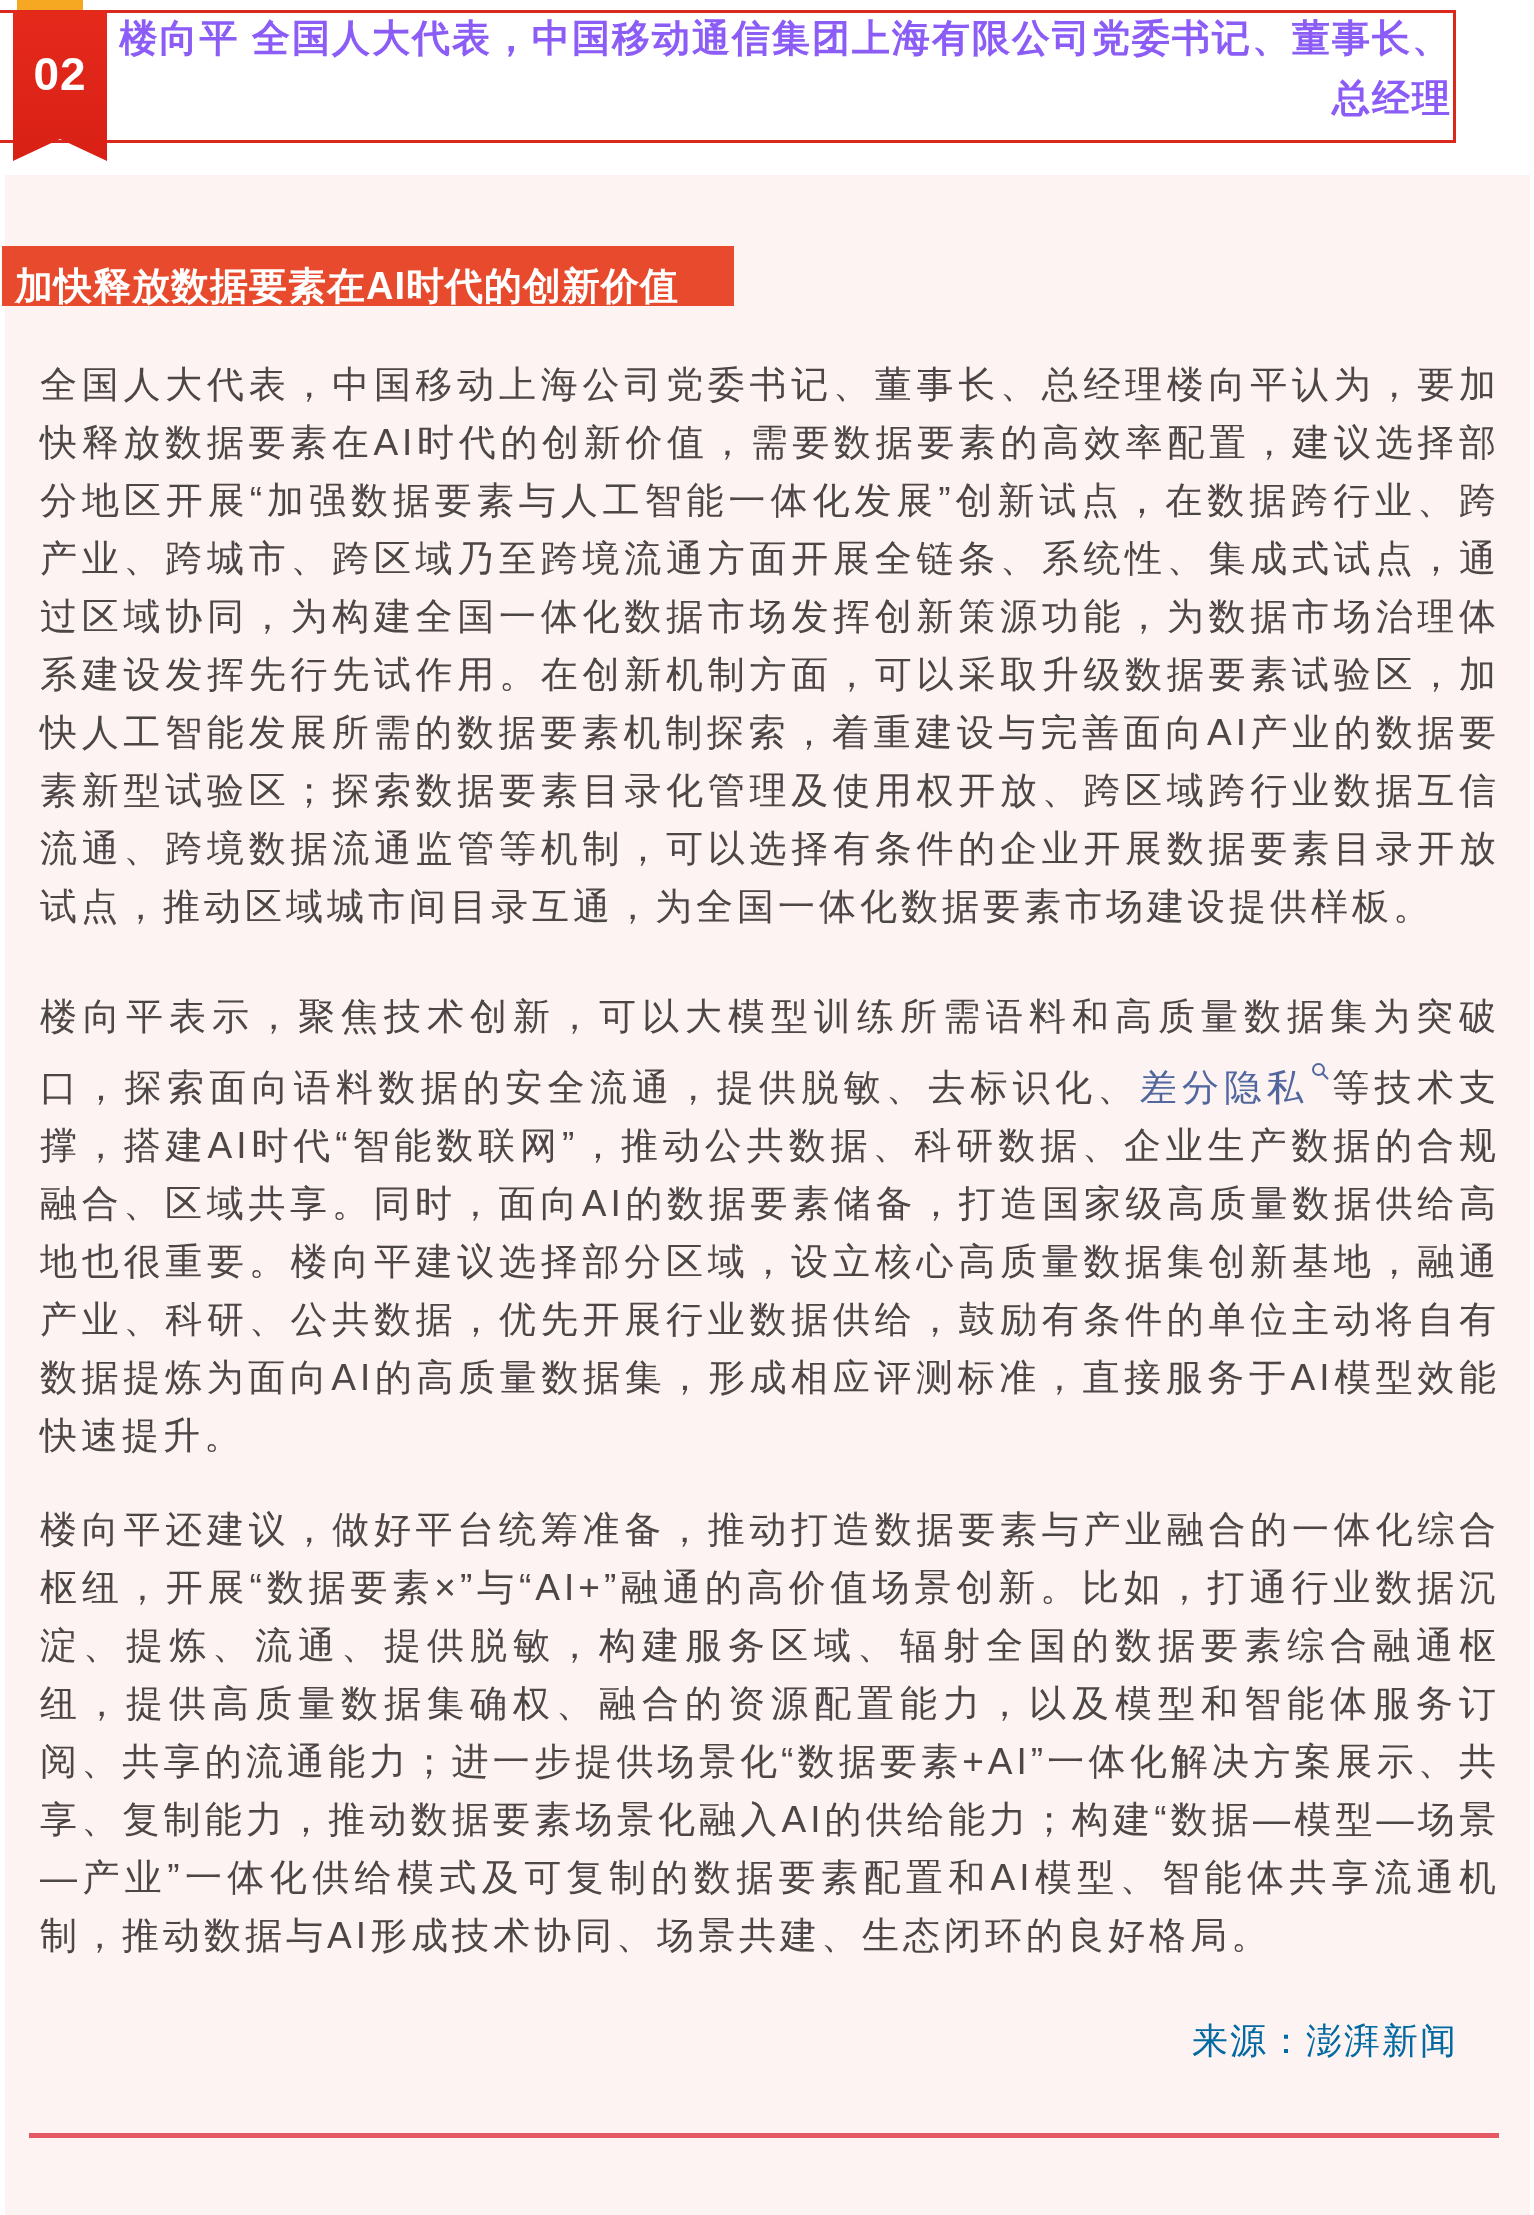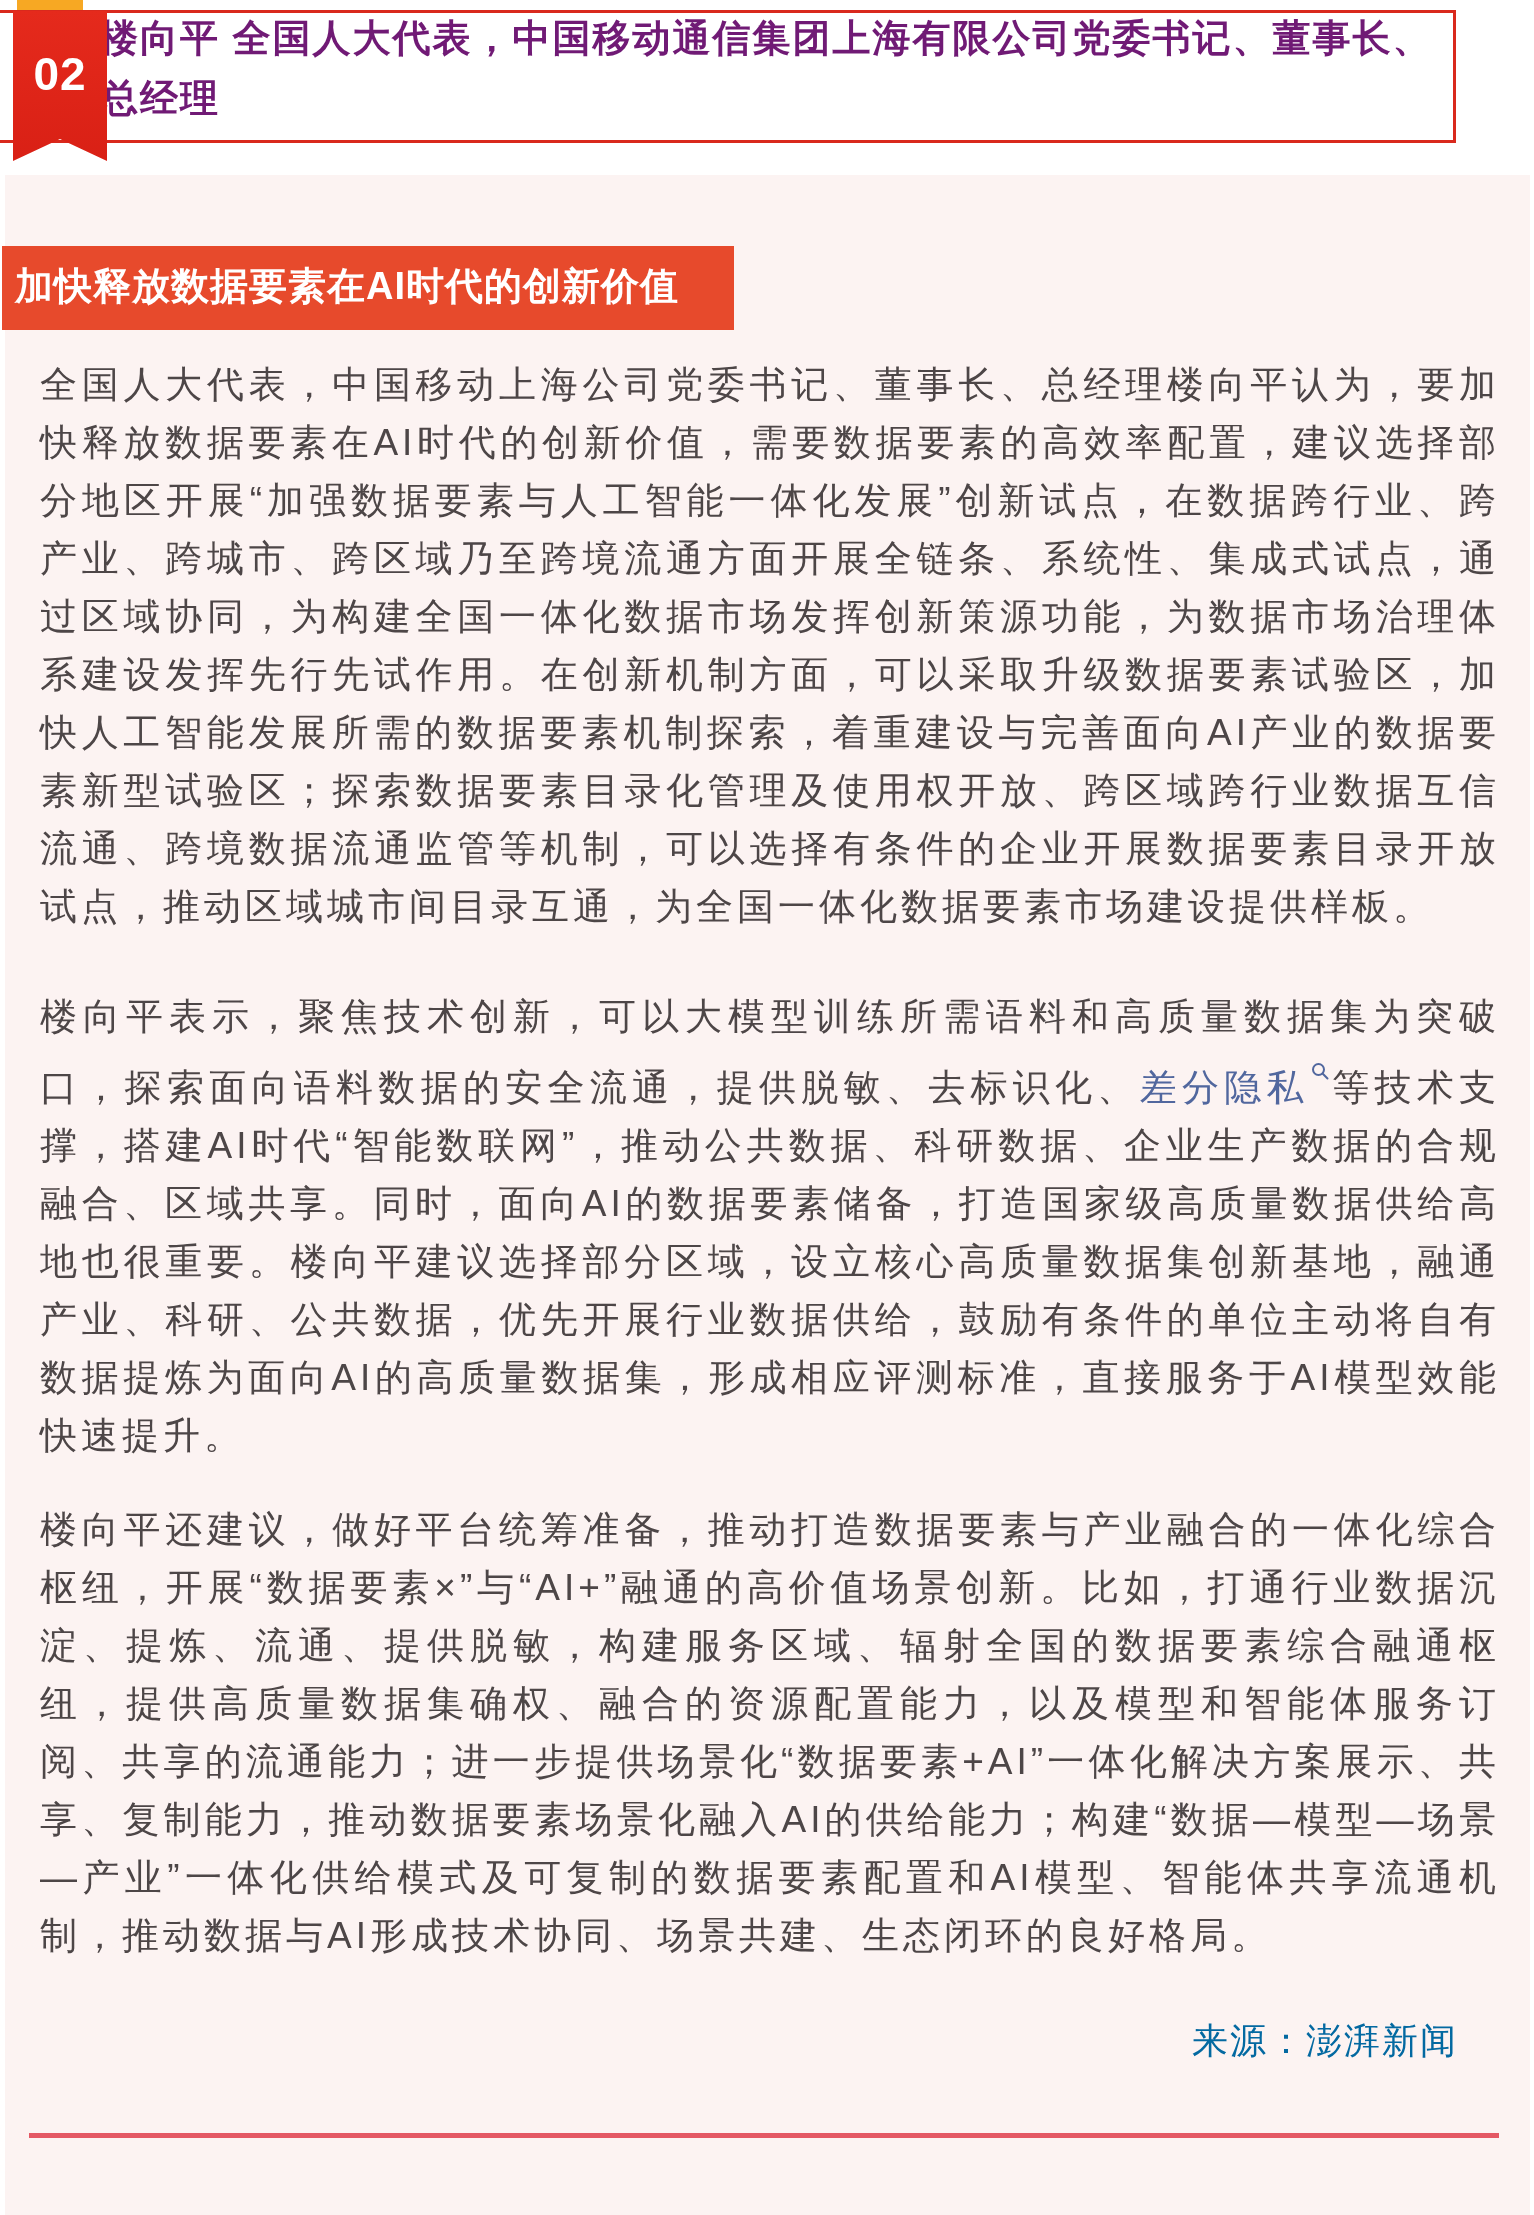--- a/index.html
+++ b/index.html
@@ -16,43 +16,43 @@
     position:absolute; left:17px; top:0; width:66px; height:11px;
     background:#f7a823;
   }
   .header-box {
     position:absolute; left:-8px; top:10px; width:1464px; height:133px;
     border:3px solid #d9291d;
     background:#ffffff;
   }
   .headline {
     position:absolute; left:100px; top:8px; width:1352px;
-    color:#701a75; font-size:38px; font-weight:bold;
-    line-height:60px; letter-spacing:2px;
+    color:#8b5cf6; font-size:38px; font-weight:bold;
+    line-height:60px; letter-spacing:2px;text-align:right;
   }
   .ribbon {
     position:absolute; left:13px; top:11px; width:94px; height:150px;
     background:linear-gradient(180deg,#e52a1c 0%,#d92015 100%);
     clip-path:polygon(0 0, 100% 0, 100% 100%, 50% calc(100% - 22px), 0 100%);
     text-align:center;
   }
   .ribbon span {
     display:inline-block; margin-top:40px;
     color:#ffffff; font-size:46px; font-weight:bold; line-height:46px;
     letter-spacing:1px;
   }
 
   
   .panel {
     position:absolute; left:5px; top:175px; width:1525px; height:2040px;
     background:#fcf3f2;
   }
 
   .banner {
-    position:absolute; left:2px; top:246px; width:732px; height:84px;
+    position:absolute; left:2px; top:246px; width:732px; height:60px;
     background:#e74a2c;
     color:#ffffff; font-size:38px; font-weight:bold;
     line-height:80px; padding-left:13px; letter-spacing:1px;
     white-space:nowrap;
   }
 
   
   .body-text {
     position:absolute; left:40px; top:356px; width:1460px;
     color:#4d4647; font-size:37px; line-height:58px;

